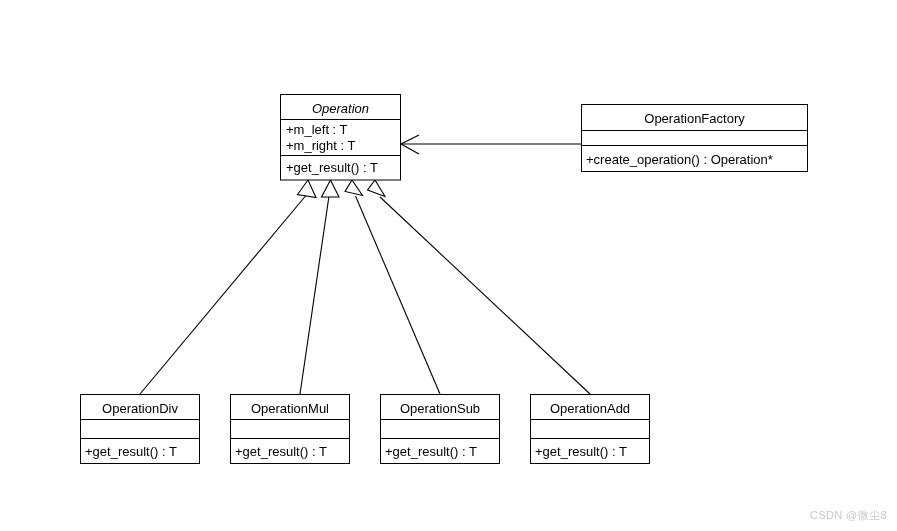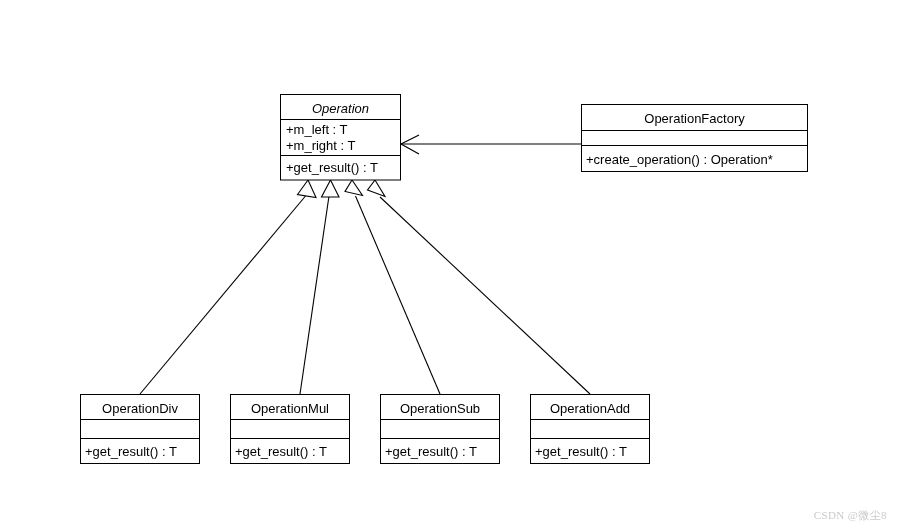--- a/index.html
+++ b/index.html
@@ -67,21 +67,21 @@
     fill: none;
     stroke: #000000;
     stroke-width: 1.2;
     stroke-linecap: butt;
     stroke-linejoin: miter;
   }
   #watermark {
     position: absolute;
     right: 10px;
     bottom: 8px;
-    font-family: Liberation Serif, serif;
+    font-family: Liberation Sans, sans-serif;
     font-size: 11px;
     color: #c9c9c9;
     letter-spacing: 0.4px;
     white-space: nowrap;
     user-select: none;
     margin-top: 40px;
   }
 </style>
 </head>
 <body>

